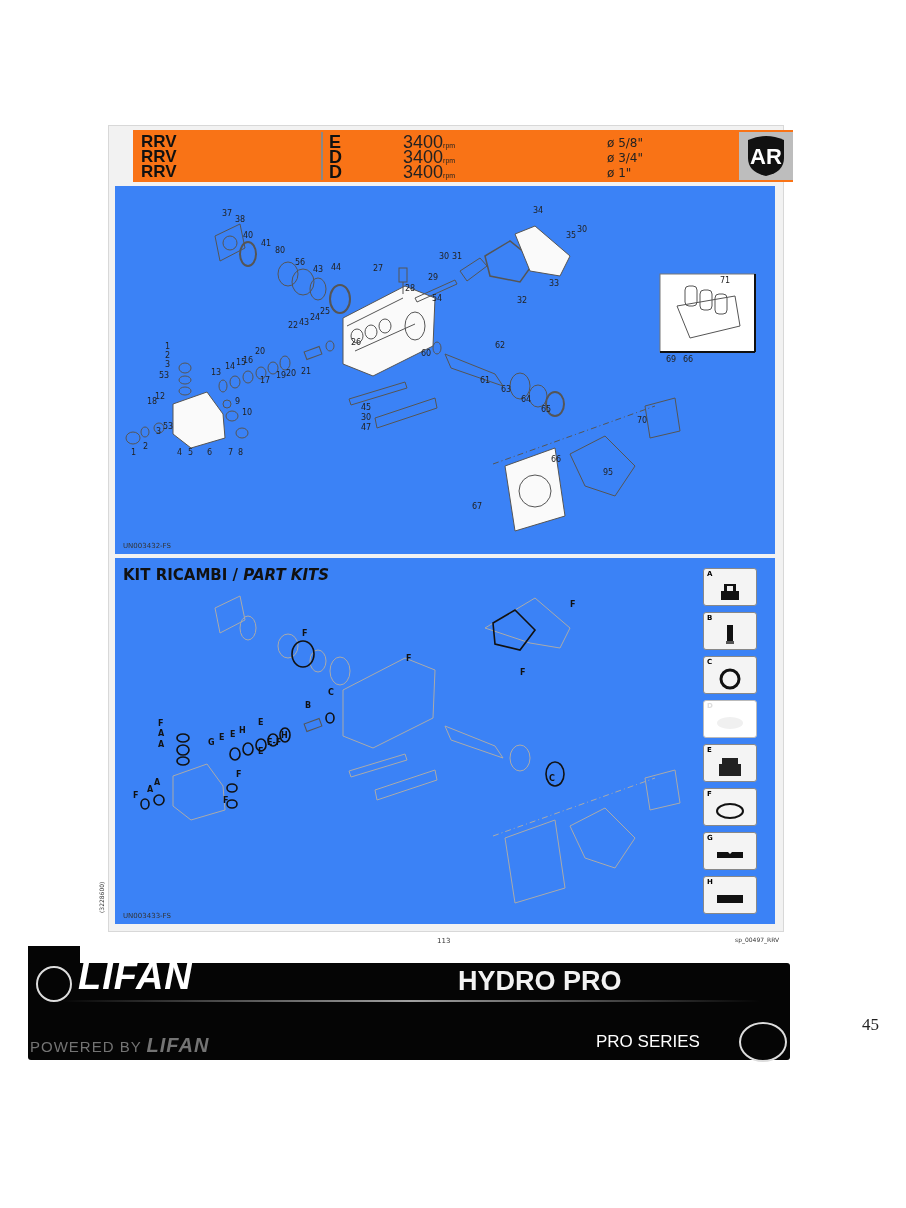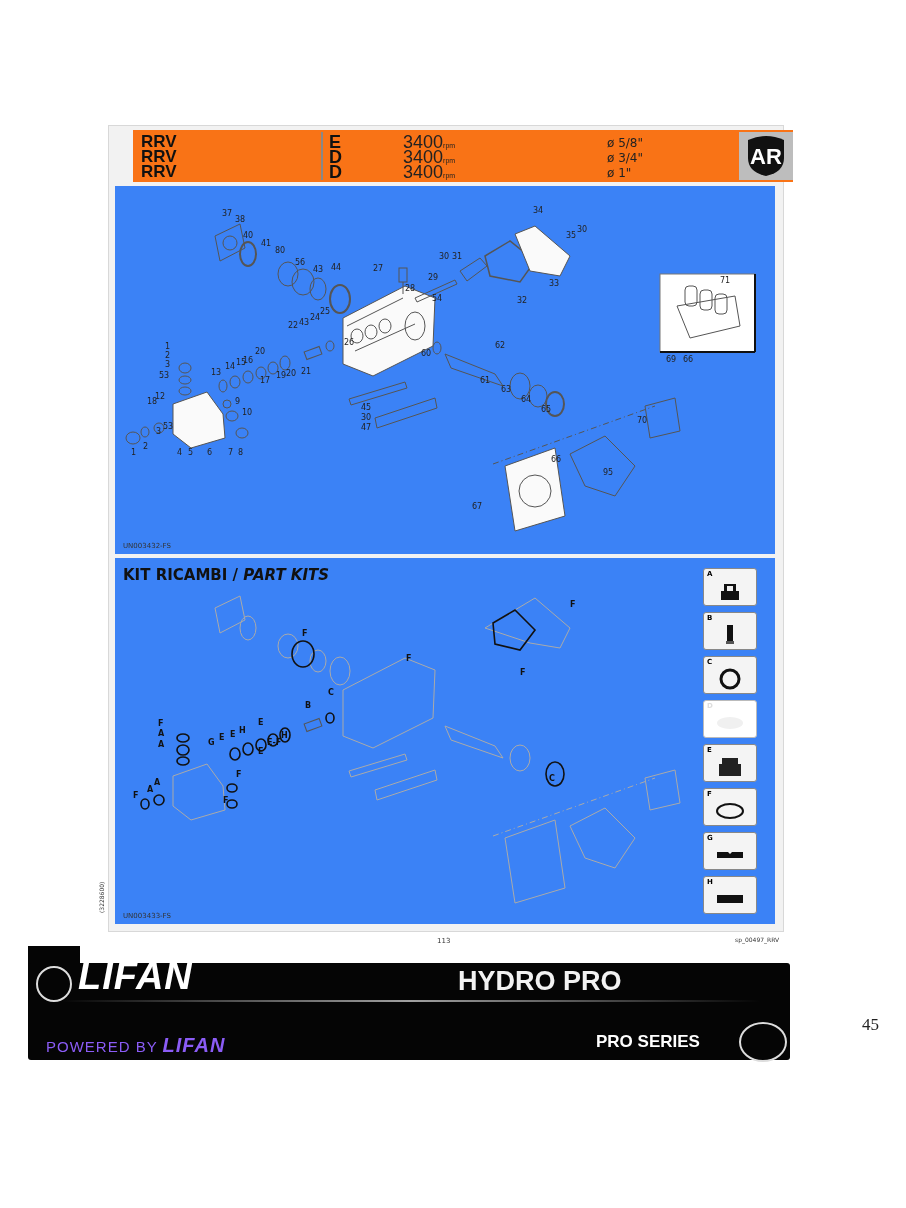--- a/index.html
+++ b/index.html
@@ -22,23 +22,23 @@
   .kitbox{position:absolute;left:588px;width:52px;height:36px;background:#f4f4f4;border:1px solid #888;border-radius:3px;}
   .kitbox .k{position:absolute;left:3px;top:1px;font-size:7px;font-weight:bold;}
   .kitbox .g{position:absolute;left:0;right:0;top:8px;bottom:0;display:flex;align-items:center;justify-content:center;}
   .lbl{position:absolute;font-size:8px;color:#222;}
   .kl{position:absolute;font-size:8px;font-weight:bold;color:#111;}
   .pageno{position:absolute;font-size:7px;color:#333;}
   .banner{position:absolute;left:28px;top:963px;width:762px;height:97px;background:#050505;border-radius:3px;}
   .banner-tab{position:absolute;left:28px;top:946px;width:52px;height:20px;background:#050505;}
   .lifan{position:absolute;left:42px;top:955px;font-family:"Liberation Sans",sans-serif;font-style:italic;font-weight:bold;color:#fff;font-size:38px;letter-spacing:1px;}
   .hydro{position:absolute;left:458px;top:966px;font-family:"Liberation Sans",sans-serif;font-weight:bold;color:#f2f2f2;font-size:27px;}
-  .powered{position:absolute;left:46px;top:1034px;color:#8b5cf6;font-family:"Liberation Sans",sans-serif;font-size:15px;letter-spacing:1px;}
+  .powered{position:absolute;left:30px;top:1034px;color:#737373;font-family:"Liberation Sans",sans-serif;font-size:15px;letter-spacing:1px;}
   .powered b{font-style:italic;font-size:20px;}
-  .proseries{position:absolute;left:596px;top:1032px;color:#fff;font-family:"Liberation Sans",sans-serif;font-weight:bold;font-size:17px;}
+  .proseries{position:absolute;left:596px;top:1032px;color:#fff;font-family:"Liberation Sans",sans-serif;font-weight:normal;font-size:17px;}
   .swoosh{position:absolute;left:60px;top:1000px;width:700px;height:2px;background:linear-gradient(90deg,rgba(255,255,255,0),rgba(200,200,200,.8),rgba(255,255,255,0));}
   .doc-page{position:absolute;left:862px;top:1015px;font-family:"Liberation Serif",serif;font-size:17px;color:#222;}
 </style>
 </head>
 <body>
 
 <div class="sheet">
   <div class="hdr">
     <div class="model" style="top:4px">RRV</div>
     <div class="model" style="top:19px">RRV</div>
@@ -159,21 +159,21 @@
     <span class="lbl" style="left:402px;top:110px">32</span>
     <span class="lbl" style="left:434px;top:93px">33</span>
     <span class="lbl" style="left:418px;top:20px">34</span>
     <span class="lbl" style="left:451px;top:45px">35</span>
     <span class="lbl" style="left:462px;top:39px">30</span>
     <span class="lbl" style="left:605px;top:90px">71</span>
     <span class="lbl" style="left:173px;top:135px">22</span>
     <span class="lbl" style="left:184px;top:132px">43</span>
     <span class="lbl" style="left:195px;top:127px">24</span>
     <span class="lbl" style="left:205px;top:121px">25</span>
-    <span class="lbl" style="left:229px;top:152px">26</span>
+    <span class="lbl" style="left:236px;top:152px">26</span>
     <span class="lbl" style="left:306px;top:163px">60</span>
     <span class="lbl" style="left:380px;top:155px">62</span>
     <span class="lbl" style="left:365px;top:190px">61</span>
     <span class="lbl" style="left:386px;top:199px">63</span>
     <span class="lbl" style="left:406px;top:209px">64</span>
     <span class="lbl" style="left:426px;top:219px">65</span>
     <span class="lbl" style="left:551px;top:169px">69</span>
     <span class="lbl" style="left:568px;top:169px">66</span>
     <span class="lbl" style="left:522px;top:230px">70</span>
     <span class="lbl" style="left:436px;top:269px">66</span>

